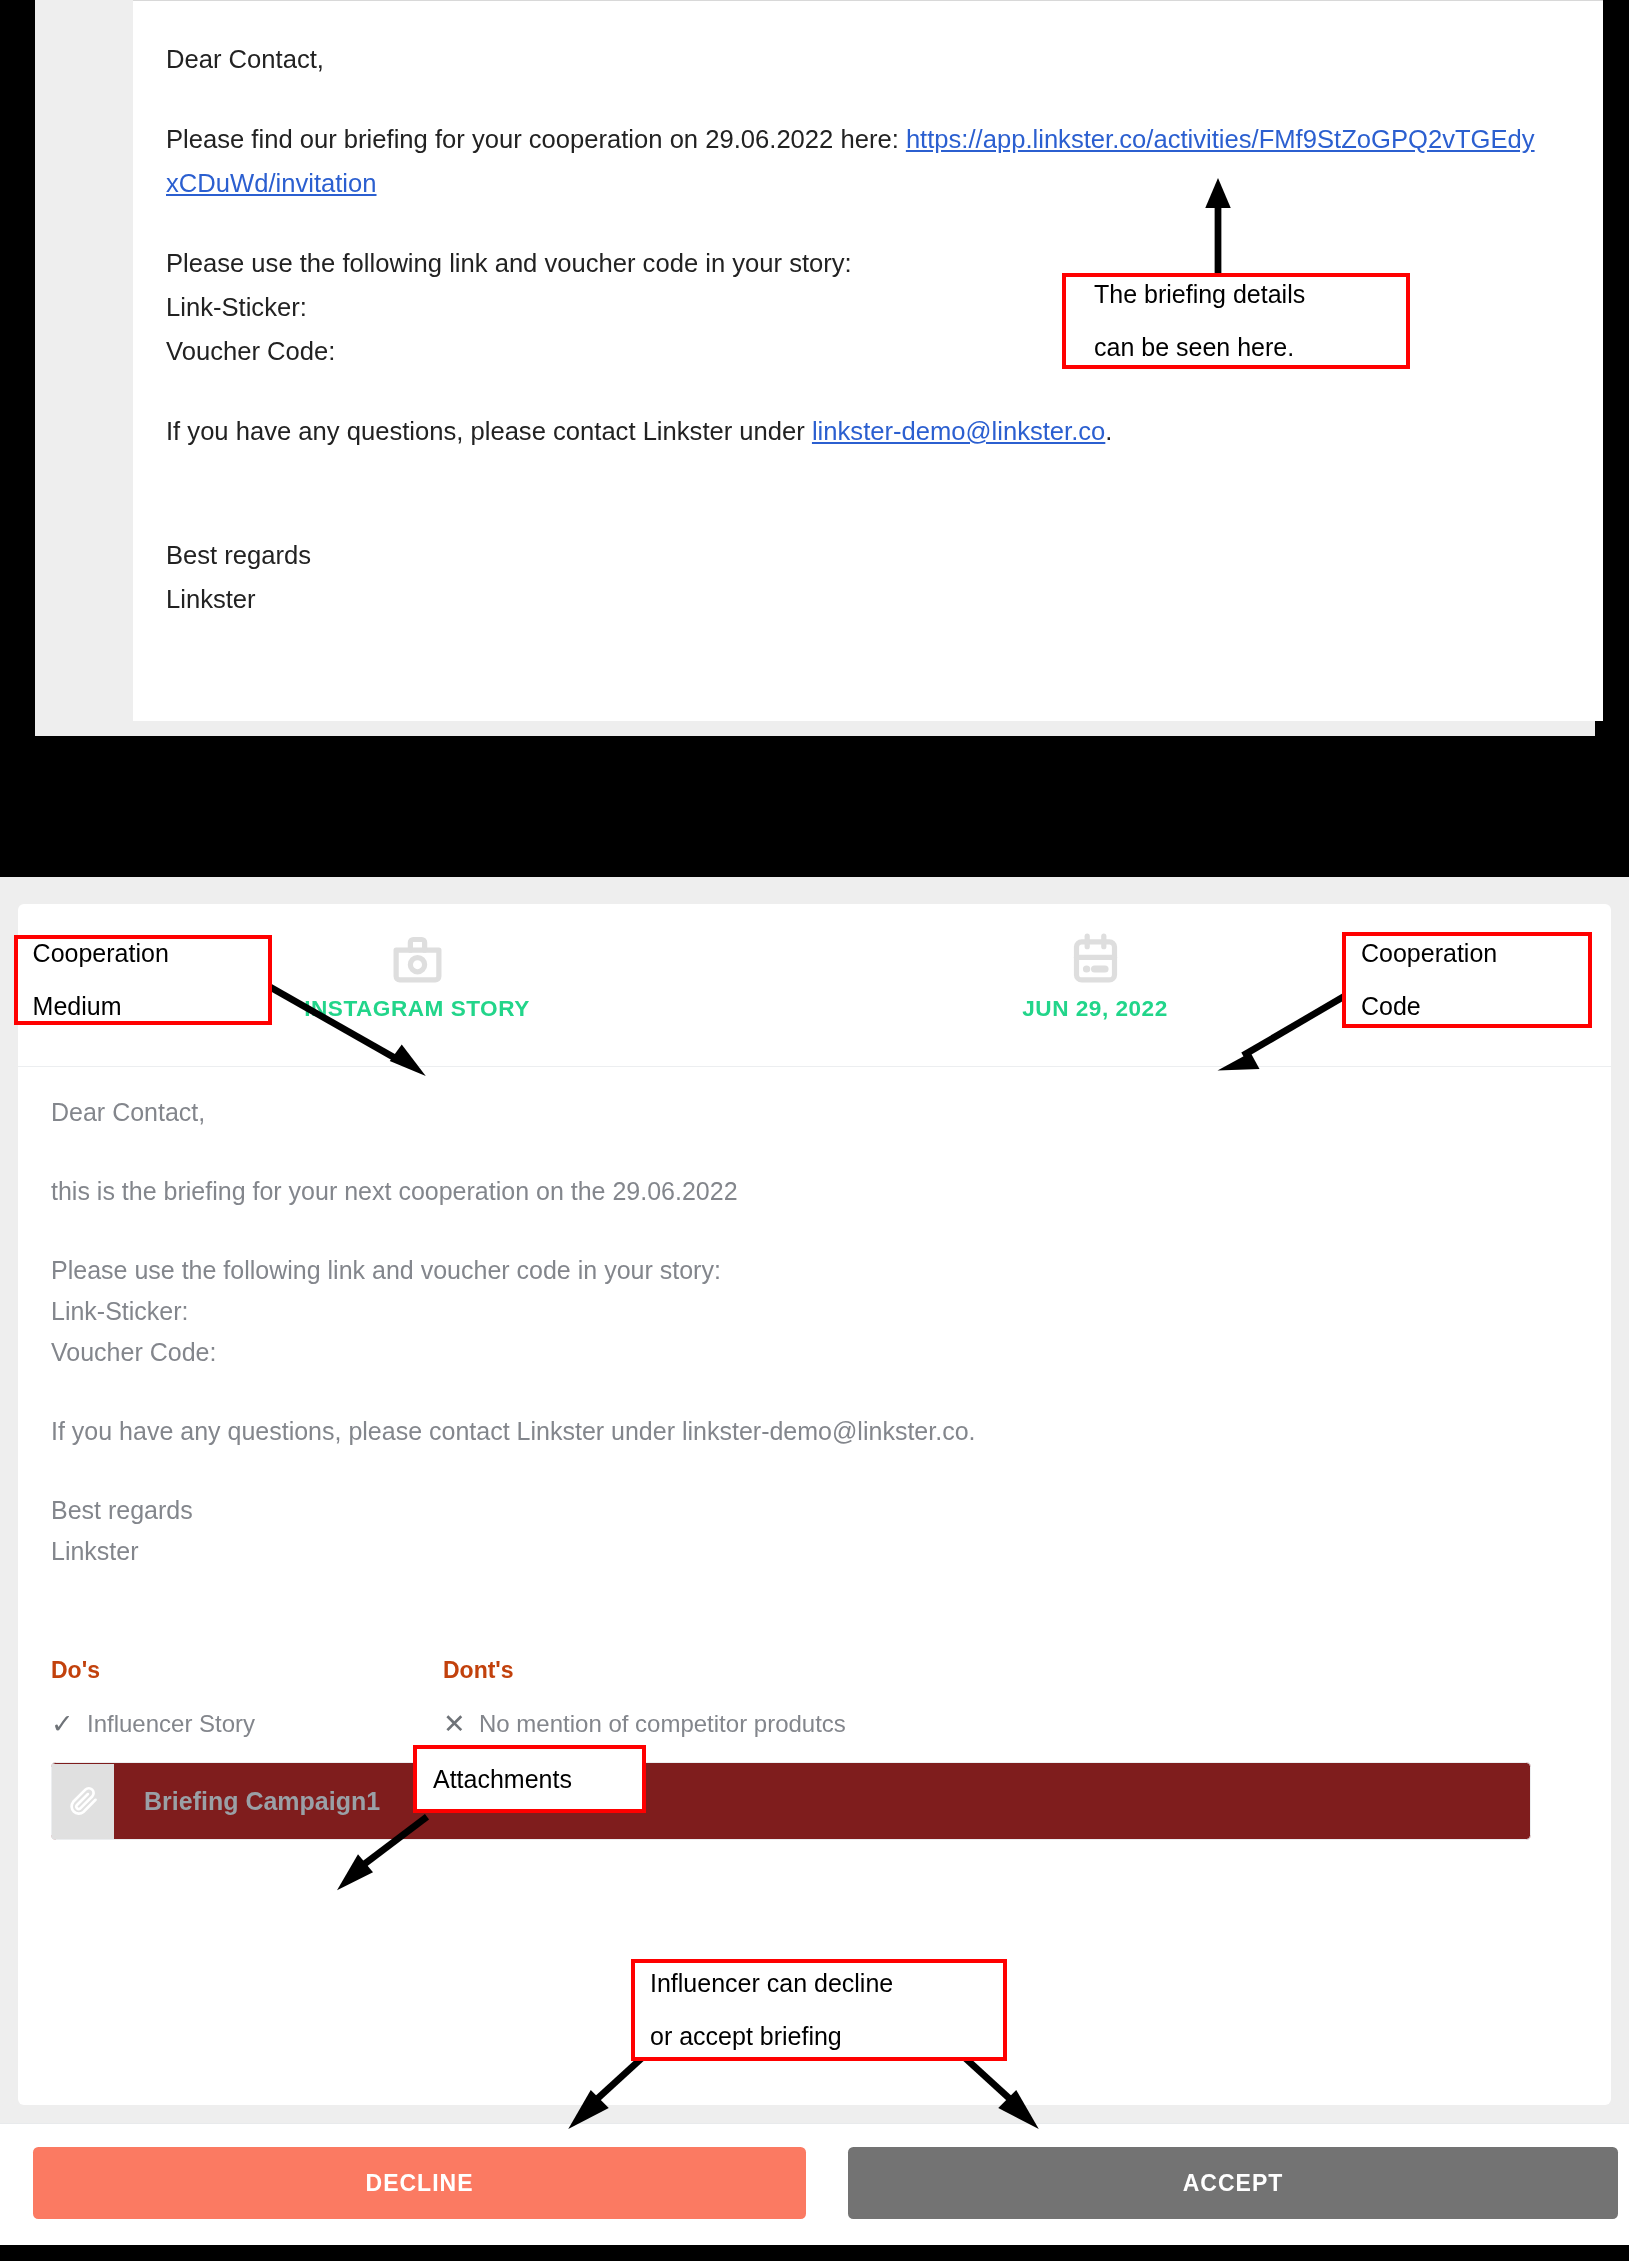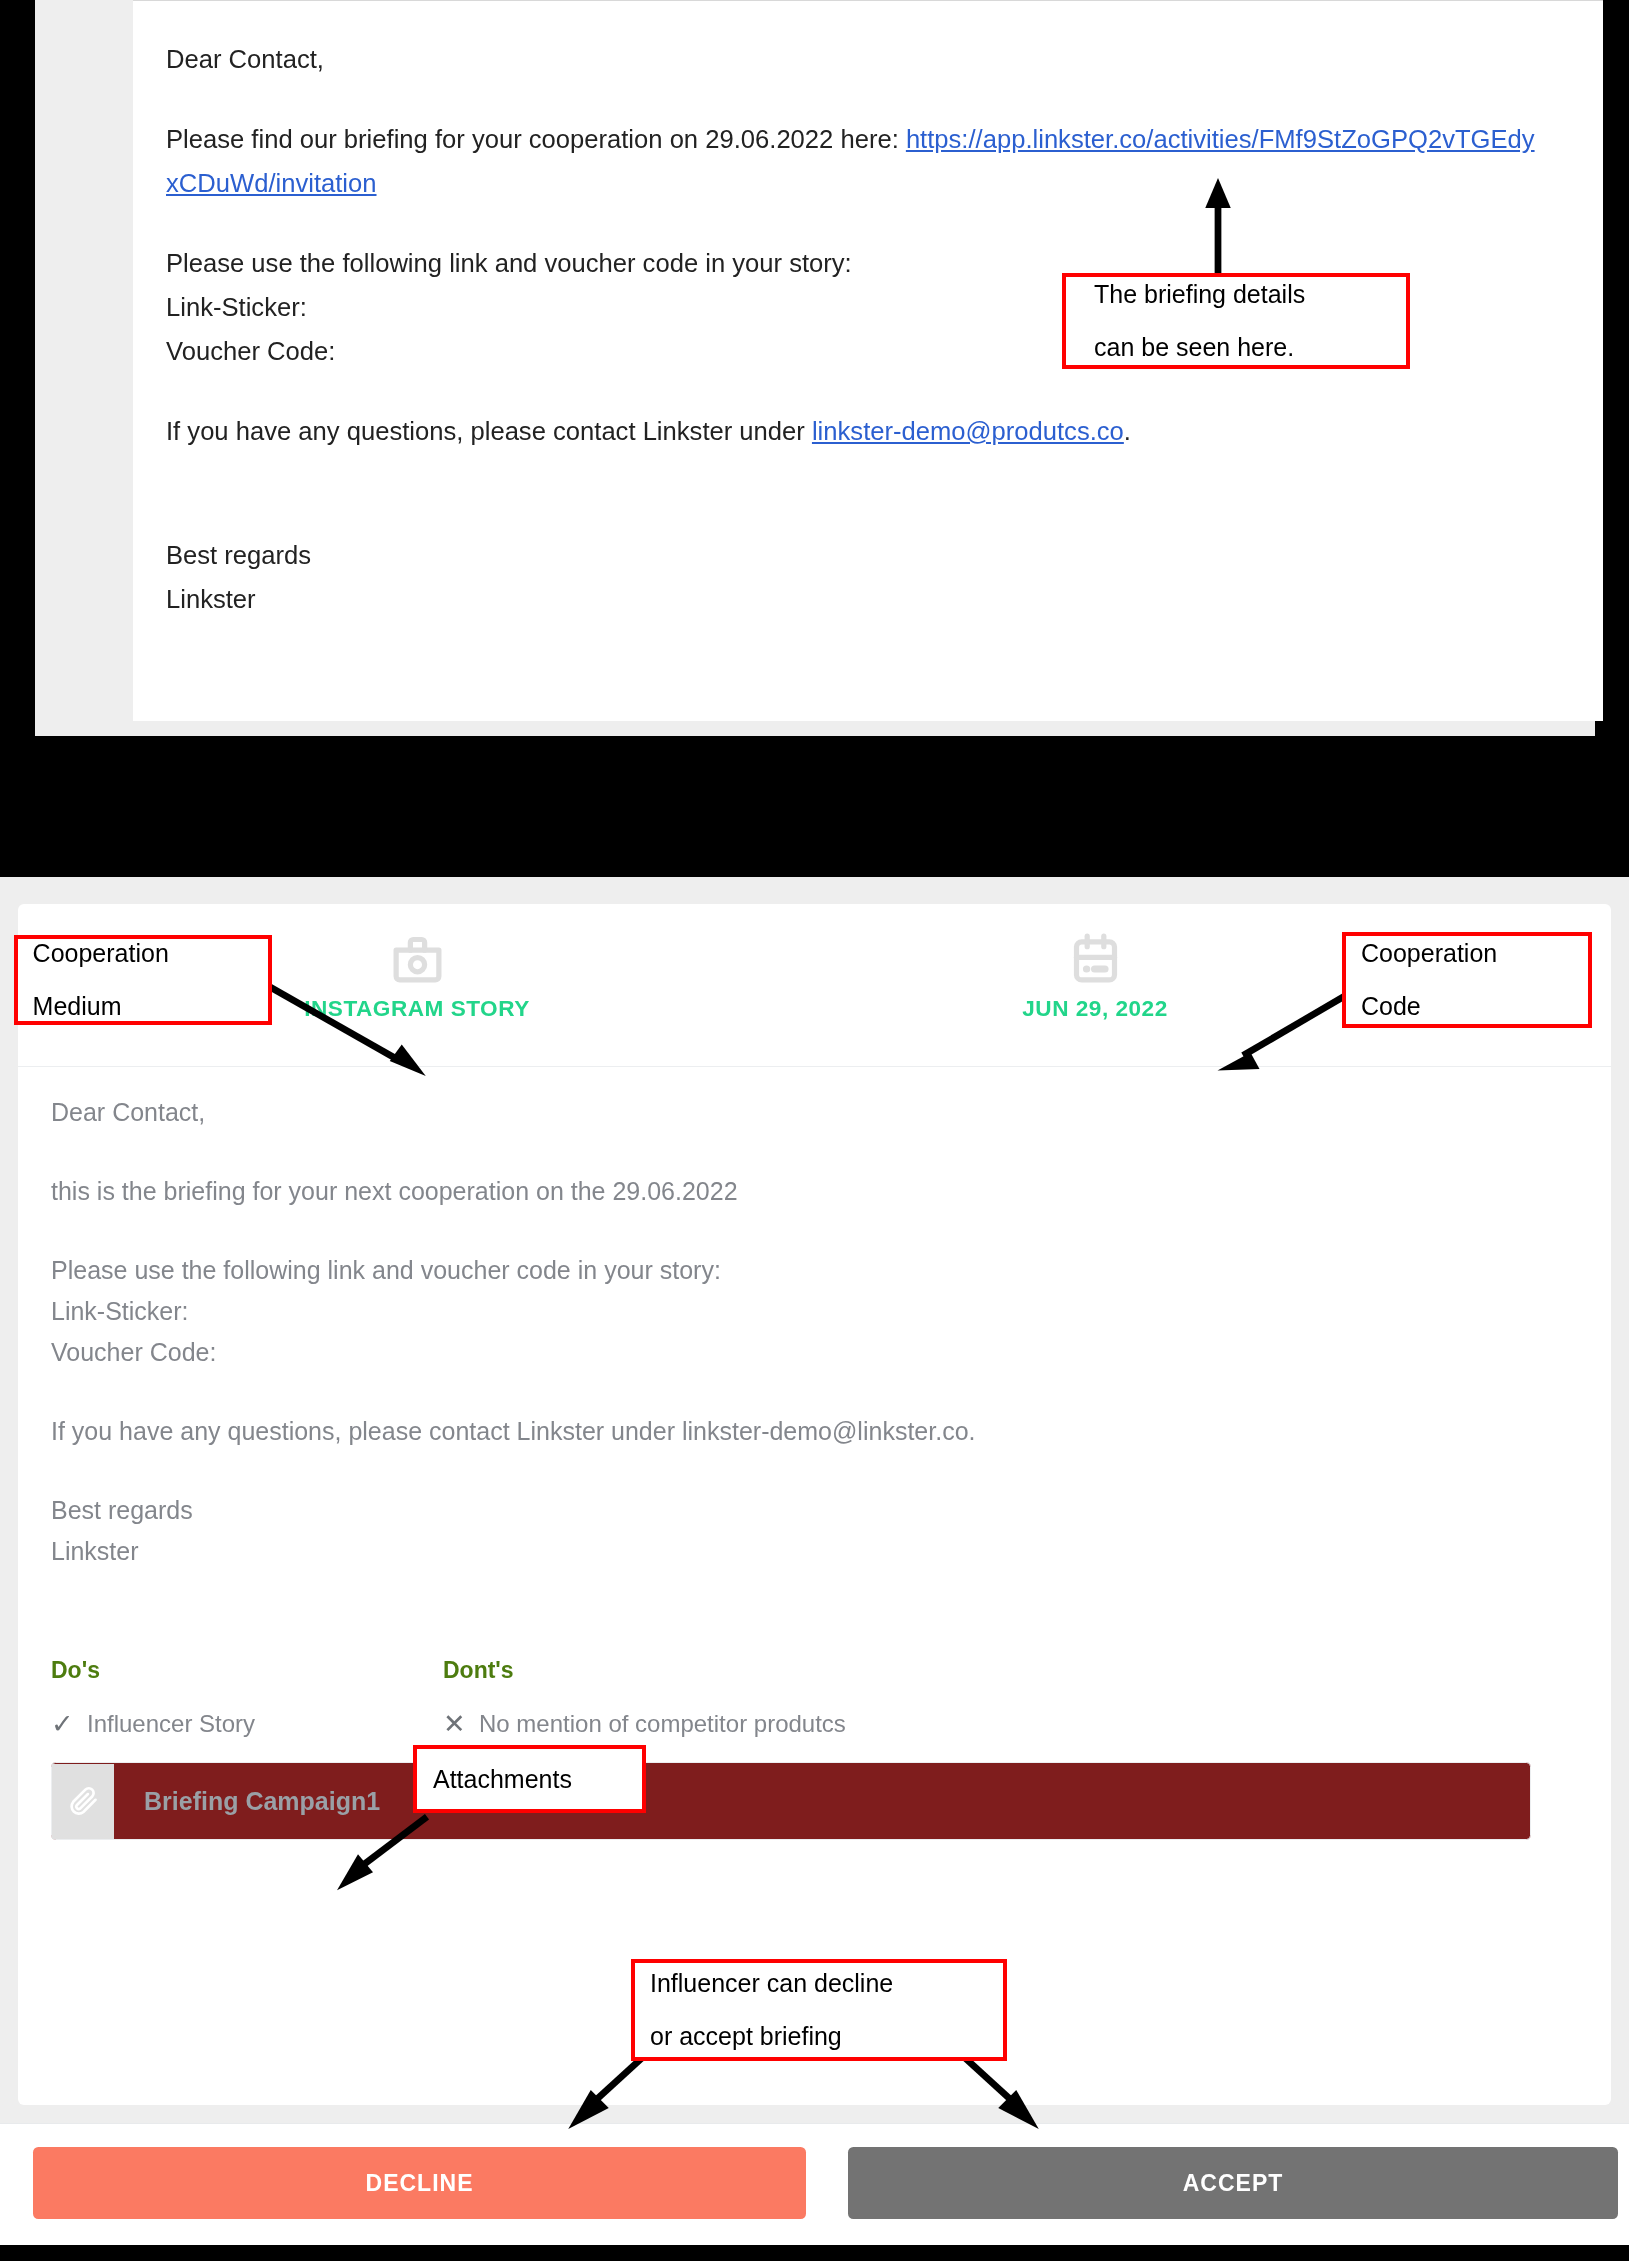--- a/index.html
+++ b/index.html
@@ -142,21 +142,21 @@
     left: 33px;
     top: 753px;
     width: 1476px;
   }
   .rule-col { position: absolute; top: 0; }
   #rule-col-do   { left: 0; width: 648px; }
   #rule-col-dont { left: 392px; width: 828px; }
   .rule-head {
     font-size: 23px;
     font-weight: bold;
-    color: #4d7c0f;
+    color: #c2410c;
     margin-bottom: 24px;
     font-family: "Liberation Sans", sans-serif;
   }
   .rule-item {
     display: flex;
     align-items: center;
     font-size: 24px;
     color: #83868c;
   }
   .rule-mark {
@@ -262,21 +262,21 @@
 
 <div id="top-section">
   <div id="top-gray-frame">
     <div id="email-card">
       <div id="email-body">
         <p>Dear Contact,</p>
         <p><span>Please find our briefing for your cooperation on 29.06.2022 here: </span><a href="#">https://app.linkster.co/activities/FMf9StZoGPQ2vTGEdyxCDuWd/invitation</a></p>
         <p class="tight">Please use the following link and voucher code in your story:</p>
         <p class="tight">Link-Sticker:</p>
         <p>Voucher Code:</p>
-        <p><span>If you have any questions, please contact Linkster under </span><a href="#">linkster-demo@produtcs.co</a><span>.</span></p>
+        <p><span>If you have any questions, please contact Linkster under </span><a href="#">linkster-demo@linkster.co</a><span>.</span></p>
         <p style="margin-bottom:0; height:44px;"></p>
         <p class="tight">Best regards</p>
         <p class="tight">Linkster</p>
       </div>
     </div>
   </div>
 
   <svg class="anno-arrow" style="left:1203px; top:178px;" width="30" height="99" viewBox="0 0 40 132">
     <line x1="20" y1="130" x2="20" y2="34" stroke="#000000" stroke-width="9"></line>
     <polygon points="20,0 3,40 37,40" fill="#000000"></polygon>

